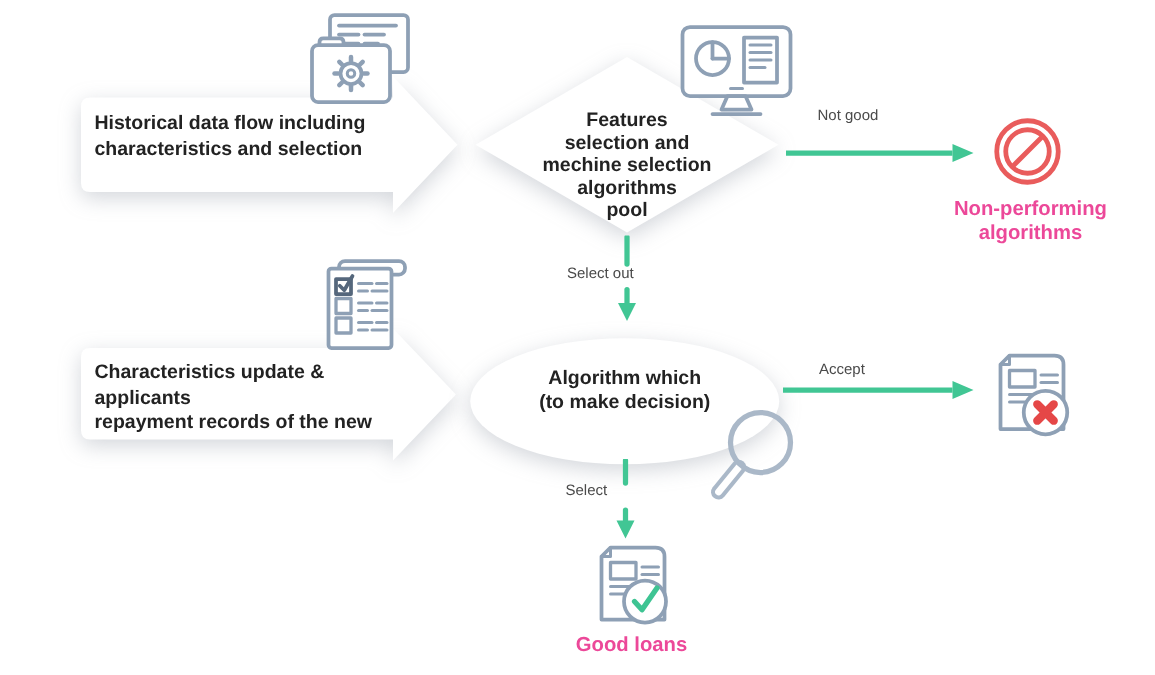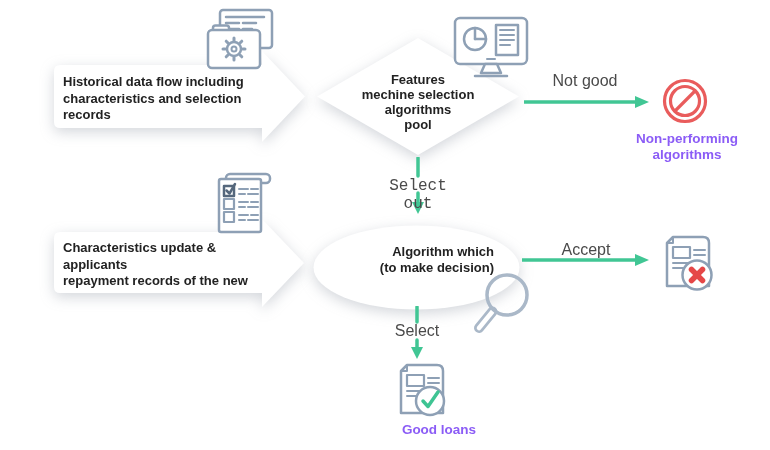--- a/index.html
+++ b/index.html
@@ -2,22 +2,22 @@
 <html><head>
 <meta charset="utf-8">
 <style>
   html,body{margin:0;padding:0;background:#fff;}
   .canvas{position:relative;width:770px;height:450px;background:#ffffff;overflow:hidden;
           font-family:"Liberation Sans",sans-serif;}
   .shape{position:absolute;filter:drop-shadow(0 4px 7px rgba(108,120,136,0.30));}
   .icon{position:absolute;}
   .node-text{position:absolute;font-weight:bold;color:#222222;font-size:13px;line-height:16.5px;}
   .node-text.centered{text-align:center;}
-  .conn-label{position:absolute;font-size:16px;color:#4a4a4a;text-align:center;}
-  .caption{position:absolute;font-weight:bold;color:#8b5cf6;font-size:13.5px;line-height:15.5px;text-align:center;}
+  .conn-label{position:absolute;font-size:10px;color:#4a4a4a;}
+  .caption{position:absolute;font-weight:bold;color:#ec4899;font-size:13.5px;line-height:15.5px;text-align:center;}
   .arrow{position:absolute;}
 </style>
 </head>
 <body>
 
 <div class="canvas">
 
   <svg class="shape" style="left:50px;top:48px;" width="258" height="97" viewBox="0 0 258 97">
     <path d="M10,17 H212 V3 L255,48.5 L212,94 V80 H10 Q4,80 4,74 V23 Q4,17 10,17 Z" fill="#ffffff"></path>
   </svg>
@@ -30,72 +30,72 @@
     <polygon points="104,2 205,60.5 104,119 3,60.5" fill="#ffffff"></polygon>
   </svg>
 
   <svg class="shape" style="left:310px;top:223px;" width="213" height="89" viewBox="0 0 213 89">
     <ellipse cx="106.5" cy="44.5" rx="103" ry="42" fill="#ffffff"></ellipse>
   </svg>
 
   <div class="node-text" style="left:63px;top:74px;width:205px;">
     <div>Historical data flow including</div>
     <div>characteristics and selection</div>
-    <div>records</div>
   </div>
 
   <div class="node-text" style="left:63px;top:240px;width:205px;">
     <div>Characteristics update &amp;</div>
     <div>applicants</div>
     <div>repayment records of the new</div>
   </div>
 
   <div class="node-text centered" style="left:344px;top:72px;width:148px;line-height:15px;">
     <div>Features</div>
+    <div>selection and</div>
     <div>mechine selection</div>
     <div>algorithms</div>
     <div>pool</div>
   </div>
 
-  <div class="node-text centered" style="left:339px;top:244px;width:155px;line-height:15.5px;text-align:right;">
+  <div class="node-text centered" style="left:339px;top:244px;width:155px;line-height:15.5px;">
     <div>Algorithm which</div>
     <div>(to make decision)</div>
   </div>
 
   <svg class="arrow" style="left:524px;top:95px;" width="126" height="14" viewBox="0 0 126 14">
     <line x1="0" y1="7" x2="111" y2="7" stroke="#41c694" stroke-width="3.5"></line>
     <polygon points="111,1 125,7 111,13" fill="#41c694"></polygon>
   </svg>
   <div class="conn-label" style="left:545px;top:72px;width:80px;">Not good</div>
 
   <svg class="arrow" style="left:411px;top:157px;" width="14" height="58" viewBox="0 0 14 58">
     <line x1="7" y1="1" x2="7" y2="19" stroke="#41c694" stroke-width="3.5" stroke-linecap="round"></line>
     <line x1="7" y1="36" x2="7" y2="45" stroke="#41c694" stroke-width="3.5" stroke-linecap="round"></line>
     <polygon points="1,45 13,45 7,57" fill="#41c694"></polygon>
   </svg>
-  <div class="conn-label" style="left:378px;top:177px;width:80px;font-family:Liberation Mono, monospace;">Select out</div>
+  <div class="conn-label" style="left:378px;top:177px;width:80px;">Select out</div>
 
   <svg class="arrow" style="left:522px;top:253px;" width="128" height="14" viewBox="0 0 128 14">
     <line x1="0" y1="7" x2="113" y2="7" stroke="#41c694" stroke-width="3.5"></line>
     <polygon points="113,1 127,7 113,13" fill="#41c694"></polygon>
   </svg>
   <div class="conn-label" style="left:546px;top:241px;width:80px;">Accept</div>
 
   <svg class="arrow" style="left:410px;top:306px;" width="14" height="54" viewBox="0 0 14 54">
     <line x1="7" y1="1" x2="7" y2="16" stroke="#41c694" stroke-width="3.5" stroke-linecap="round"></line>
     <line x1="7" y1="34" x2="7" y2="41" stroke="#41c694" stroke-width="3.5" stroke-linecap="round"></line>
     <polygon points="1,41 13,41 7,53" fill="#41c694"></polygon>
   </svg>
   <div class="conn-label" style="left:377px;top:322px;width:80px;">Select</div>
 
   <div class="caption" style="left:617px;top:131px;width:140px;">
     <div>Non-performing</div>
     <div>algorithms</div>
   </div>
-  <div class="caption" style="left:379px;top:422px;width:120px;">Good loans</div>
+  <div class="caption" style="left:361px;top:422px;width:120px;">Good loans</div>
 
   <svg class="icon" style="left:206px;top:8px;" width="70" height="62" viewBox="0 0 70 62">
     <g stroke="#8ea0b5" fill="#ffffff" stroke-width="2.5" stroke-linecap="round" stroke-linejoin="round">
       <rect x="14" y="2" width="52" height="38" rx="3"></rect>
       <line x1="20" y1="9" x2="58" y2="9"></line>
       <line x1="20" y1="15" x2="33" y2="15"></line>
         <line x1="37" y1="15" x2="50" y2="15"></line>
       <line x1="22" y1="21" x2="33" y2="21"></line>
         <line x1="37" y1="21" x2="46" y2="21"></line>
       <path d="M7,24 V20 q0,-2.5 2.5,-2.5 h11 q2.5,0 2.5,2.5 V24"></path>

